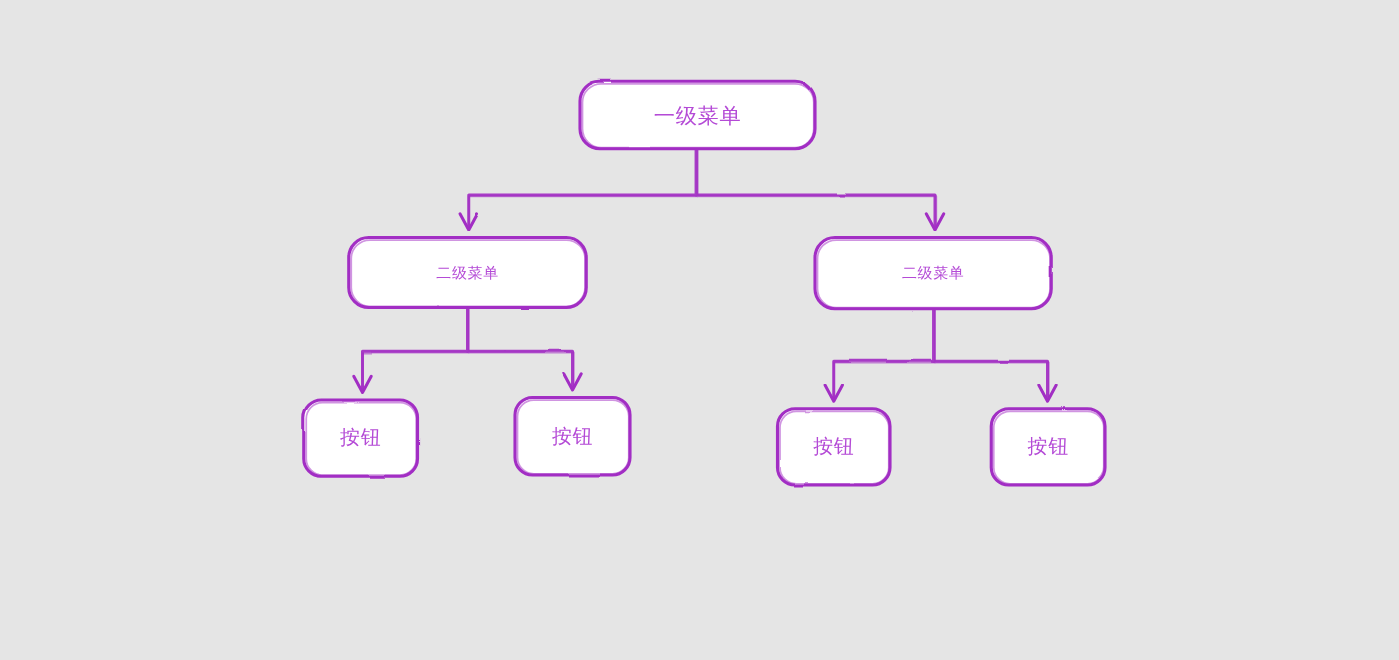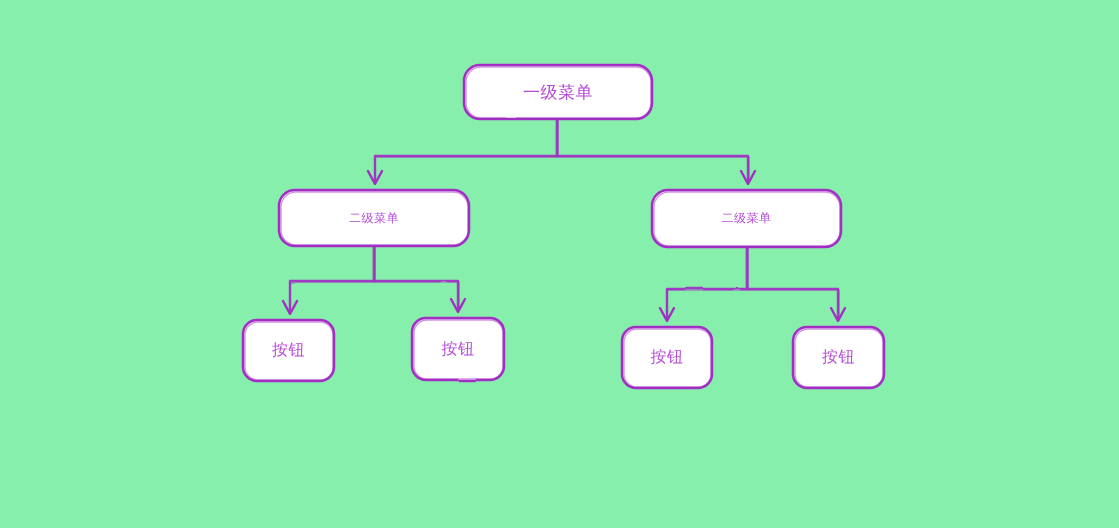--- a/index.html
+++ b/index.html
@@ -8,21 +8,21 @@
     padding: 0;
     background: #ffffff;
   }
   body {
     font-family: "Liberation Sans", "DejaVu Sans", sans-serif;
   }
   #canvas {
     position: relative;
     width: 1119px;
     height: 528px;
-    background: #86efac;
+    background: #e5e5e5;
     overflow: hidden;
   }
   #diagram-svg {
     position: absolute;
     left: 0;
     top: 0;
     width: 1119px;
     height: 528px;
   }
   .node-label {

